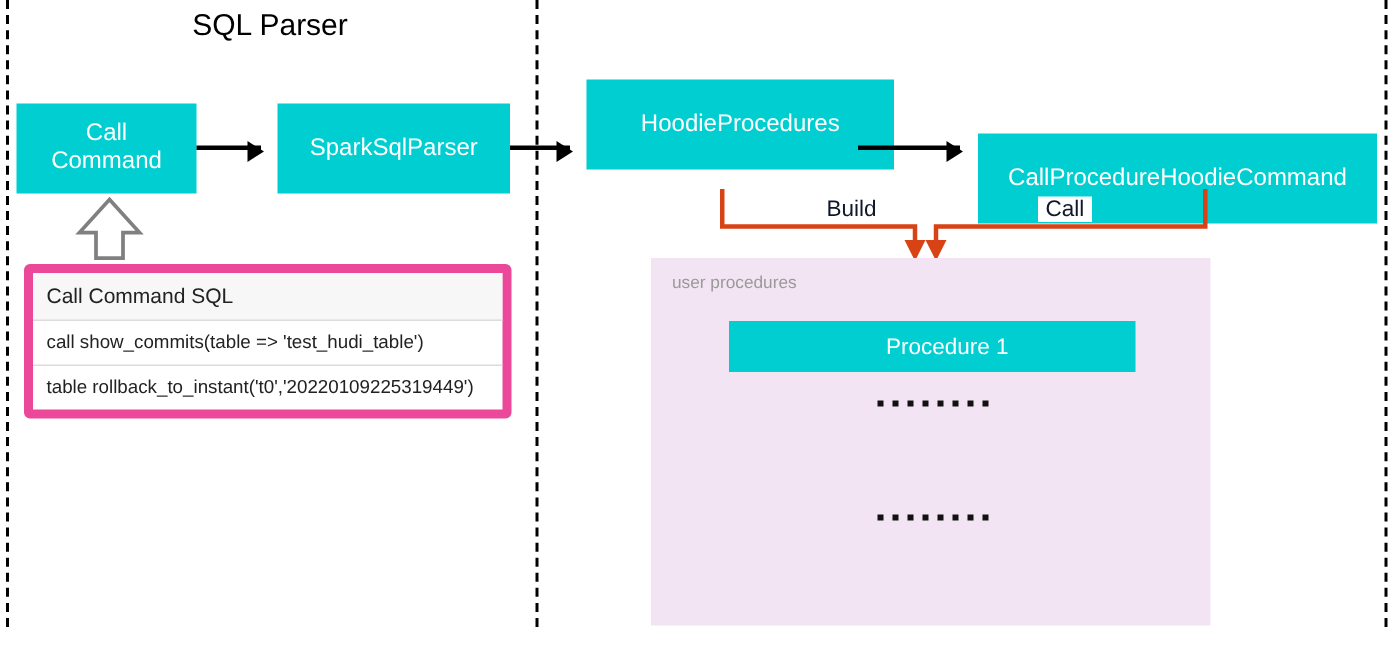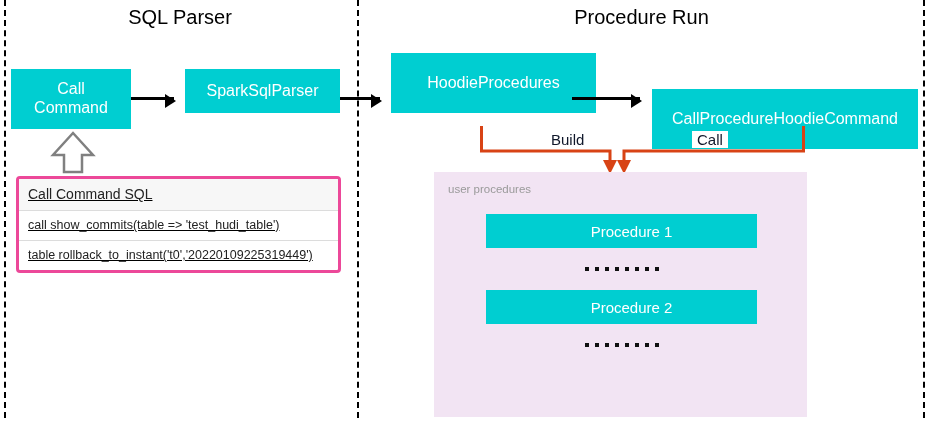--- a/index.html
+++ b/index.html
@@ -50,21 +50,21 @@
     display: flex;
     align-items: center;
     justify-content: center;
     text-align: center;
     font-size: 16px;
     line-height: 1.18;
     box-sizing: border-box;
     white-space: pre-line;
   }
   #box-call-command { left: 11px;  top: 69px; width: 120px; height: 60px; }
-  #box-spark-parser { left: 185px; top: 69px; width: 155px; height: 44px; }
+  #box-spark-parser { left: 185px; top: 69px; width: 155px; height: 60px; }
   #box-hoodie-proc  { left: 391px; top: 53px; width: 205px; height: 60px; }
   #box-call-proc    { left: 652px; top: 69px; width: 266px; height: 60px; margin-top: 20px; }
 
   
   .arrow-black {
     position: absolute;
     height: 0;
     border-top: 3px solid #000000;
     top: 97px;
   }
@@ -91,26 +91,25 @@
     width: 46px;
     height: 43px;
   }
 
   
   #sql-table {
     position: absolute;
     left: 16px;
     top: 176px;
     width: 325px;
-    border: 3px solid #ec4899;
+    border: 6px solid #ec4899;
     border-radius: 4px;
     box-sizing: border-box;
     background: #ffffff;
     overflow: hidden;
-    text-decoration: underline;
   }
   #sql-table-header {
     background: #f7f7f7;
     color: #222222;
     font-size: 14px;
     padding: 7px 9px 8px 9px;
     border-bottom: 1px solid #dcdcdc;
   }
   .sql-row {
     font-size: 12.5px;
@@ -196,21 +195,20 @@
 </head>
 <body>
 
 <div id="canvas">
 
   <div class="vdash" id="dash-left"></div>
   <div class="vdash" id="dash-mid"></div>
   <div class="vdash" id="dash-right"></div>
 
   <div class="section-title" id="title-sql">SQL Parser</div>
-  <div class="section-title" id="title-proc">Procedure Run</div>
 
   <div class="tealbox" id="box-call-command">Call
 Command</div>
   <div class="tealbox" id="box-spark-parser">SparkSqlParser</div>
   <div class="tealbox" id="box-hoodie-proc">HoodieProcedures</div>
   <div class="tealbox" id="box-call-proc">CallProcedureHoodieCommand</div>
 
   <div class="arrow-black" id="arrow-1"></div>
   <div class="arrow-black" id="arrow-2"></div>
   <div class="arrow-black" id="arrow-3"></div>
@@ -246,21 +244,20 @@
       <i></i>
         <i></i>
         <i></i>
         <i></i>
         <i></i>
         <i></i>
         <i></i>
         <i></i>
     </div>
 
-    <div class="proc-box" id="proc-2">Procedure 2</div>
 
     <div class="proc-dots" id="dots-2">
       <i></i>
         <i></i>
         <i></i>
         <i></i>
         <i></i>
         <i></i>
         <i></i>
         <i></i>

